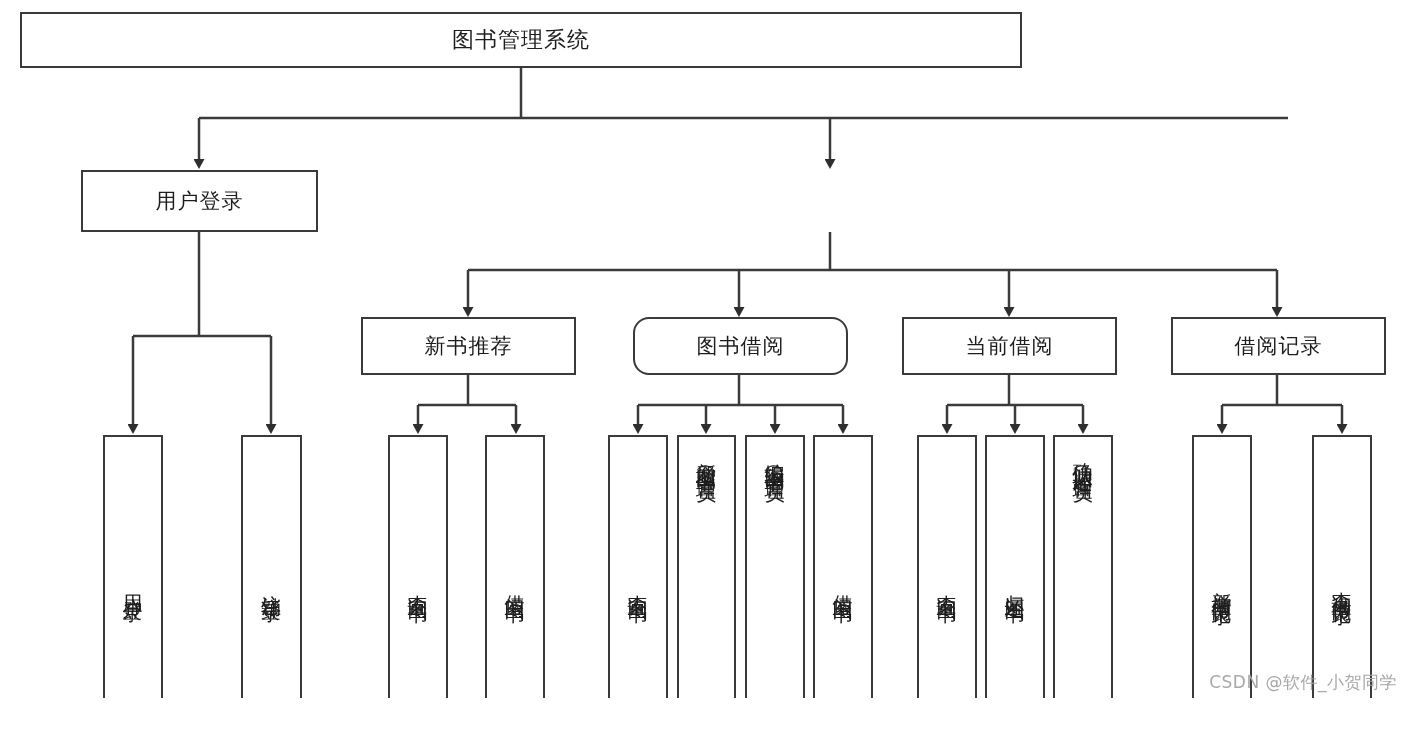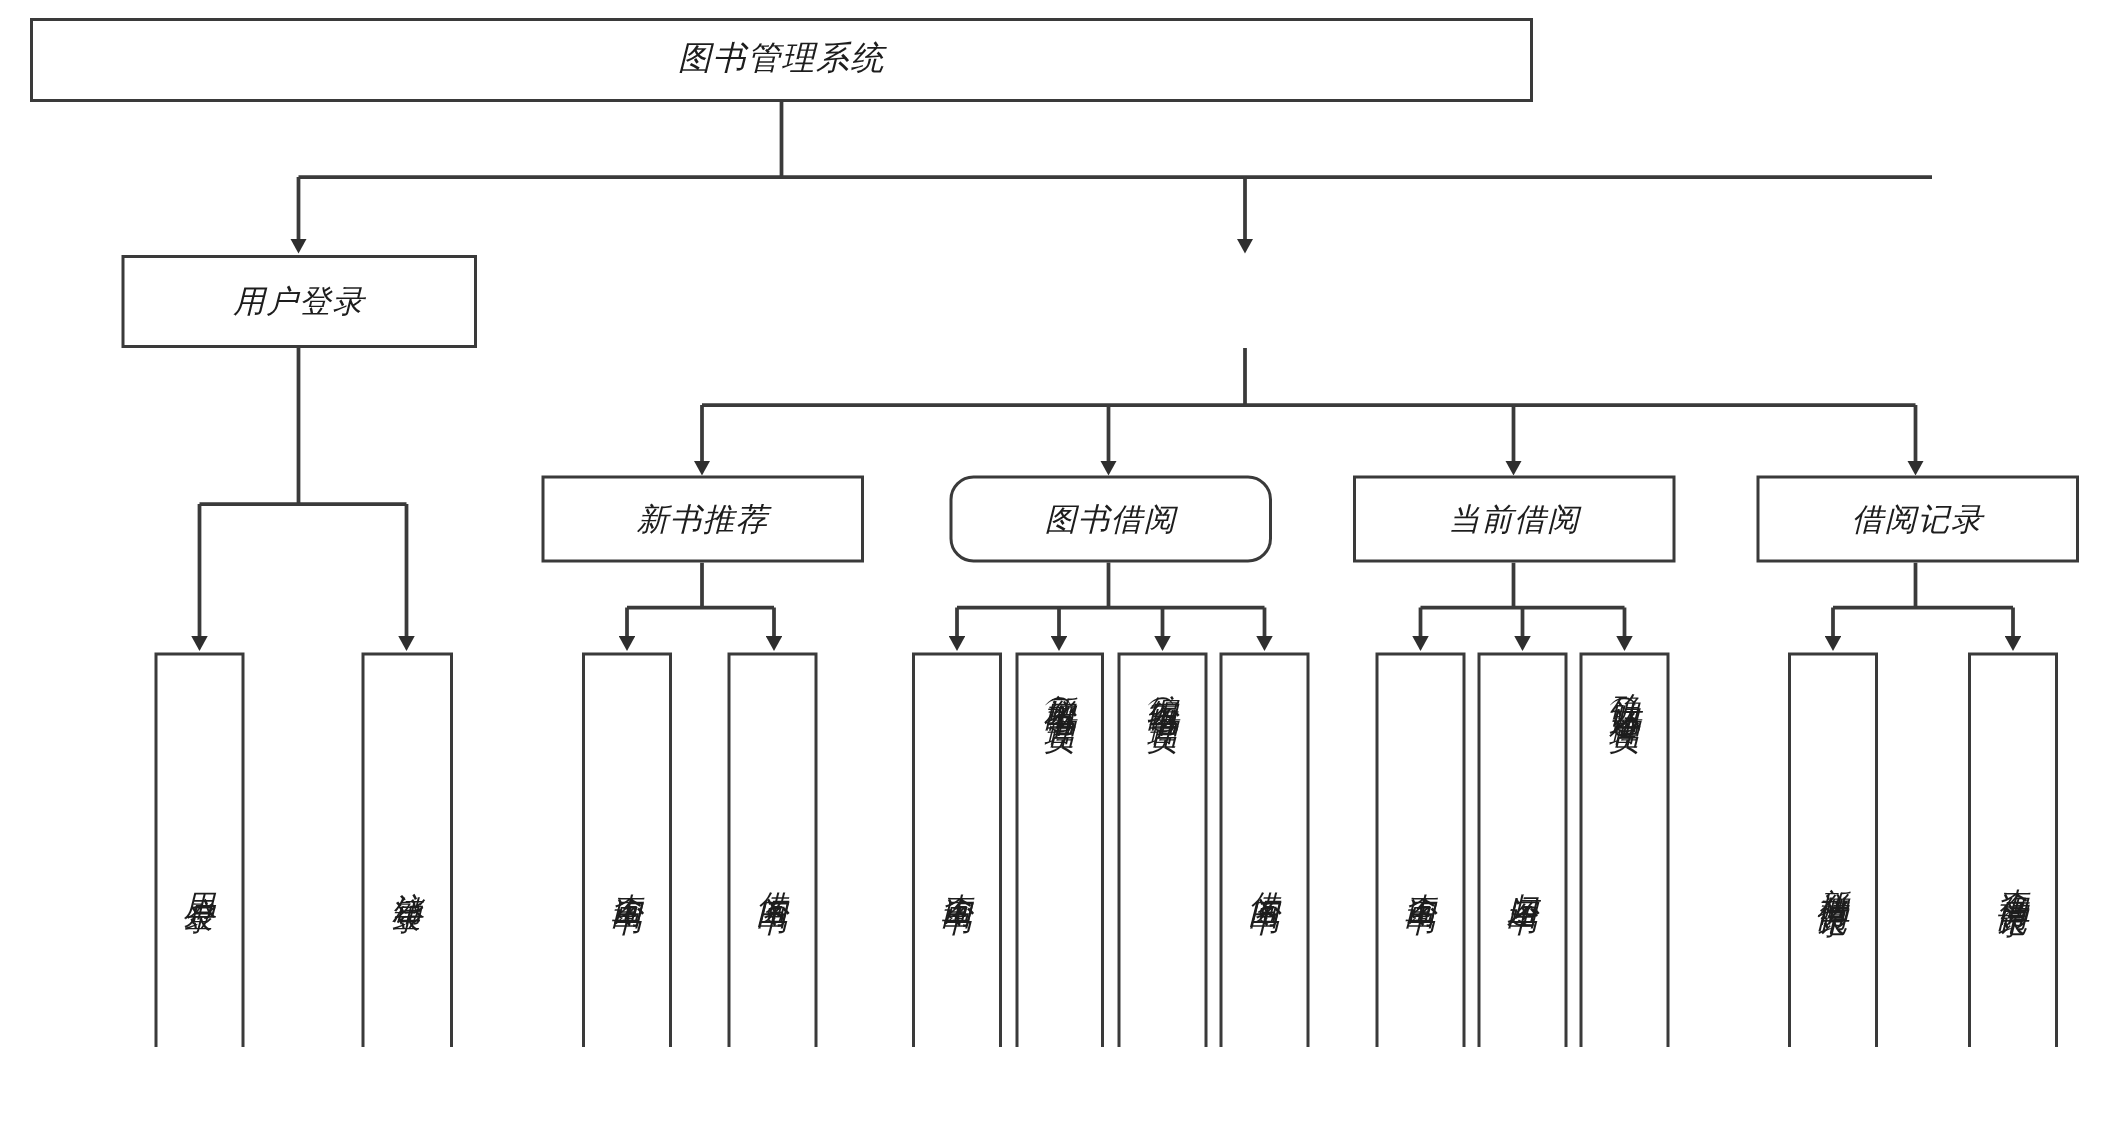--- a/index.html
+++ b/index.html
@@ -9,21 +9,20 @@
   }
   body {
     font-family: "DejaVu Sans", "Liberation Sans", sans-serif;
   }
   #canvas {
     position: relative;
     width: 1405px;
     height: 698px;
     background: #ffffff;
     overflow: hidden;
-    font-style: italic;
   }
   svg.connectors {
     position: absolute;
     left: 0;
     top: 0;
     width: 1405px;
     height: 747px;
     pointer-events: none;
   }
   .node {
@@ -190,14 +189,15 @@
     <span class="label">确认归还（管理员）</span>
   </div>
 
   <div class="node vert centered" style="left:1192px; top:435px; width:60px; height:299px;">
     <span class="label">新增借阅记录</span>
   </div>
   <div class="node vert centered" style="left:1312px; top:435px; width:60px; height:299px;">
     <span class="label">查询借阅记录</span>
   </div>
 
+  <div class="watermark">CSDN @软件_小贺同学</div>
 
 </div>
 
 </body></html>

